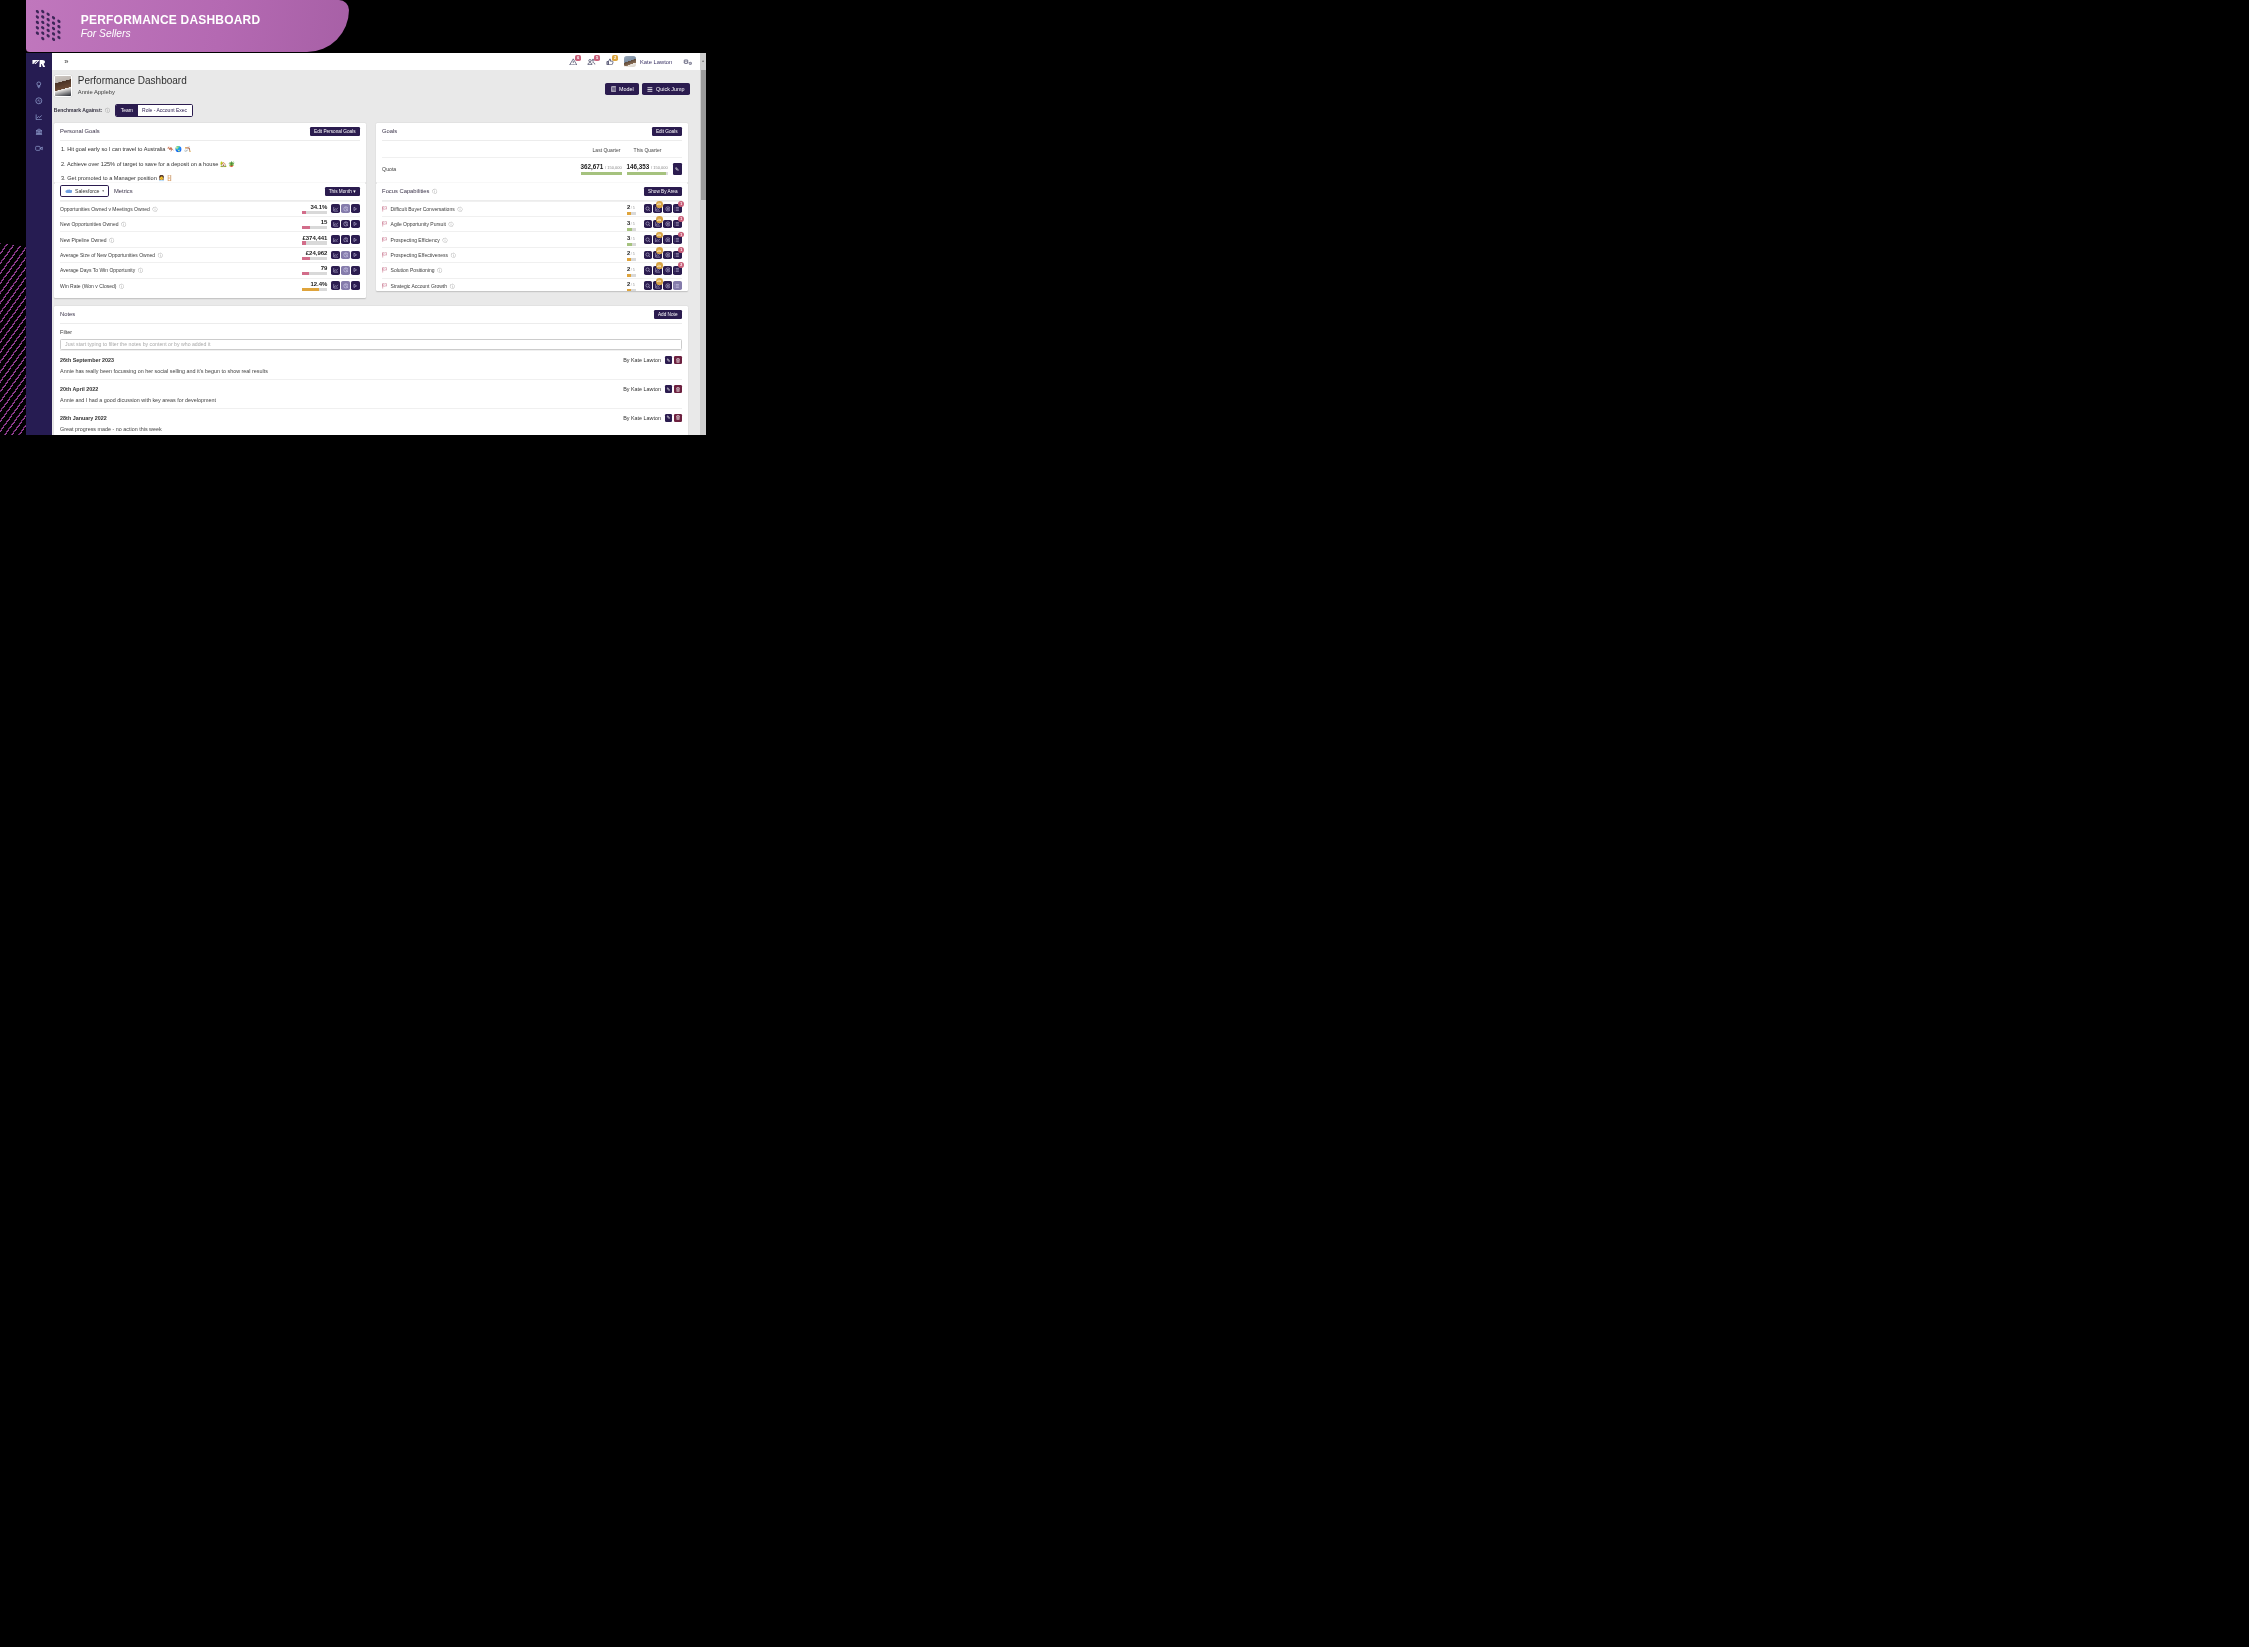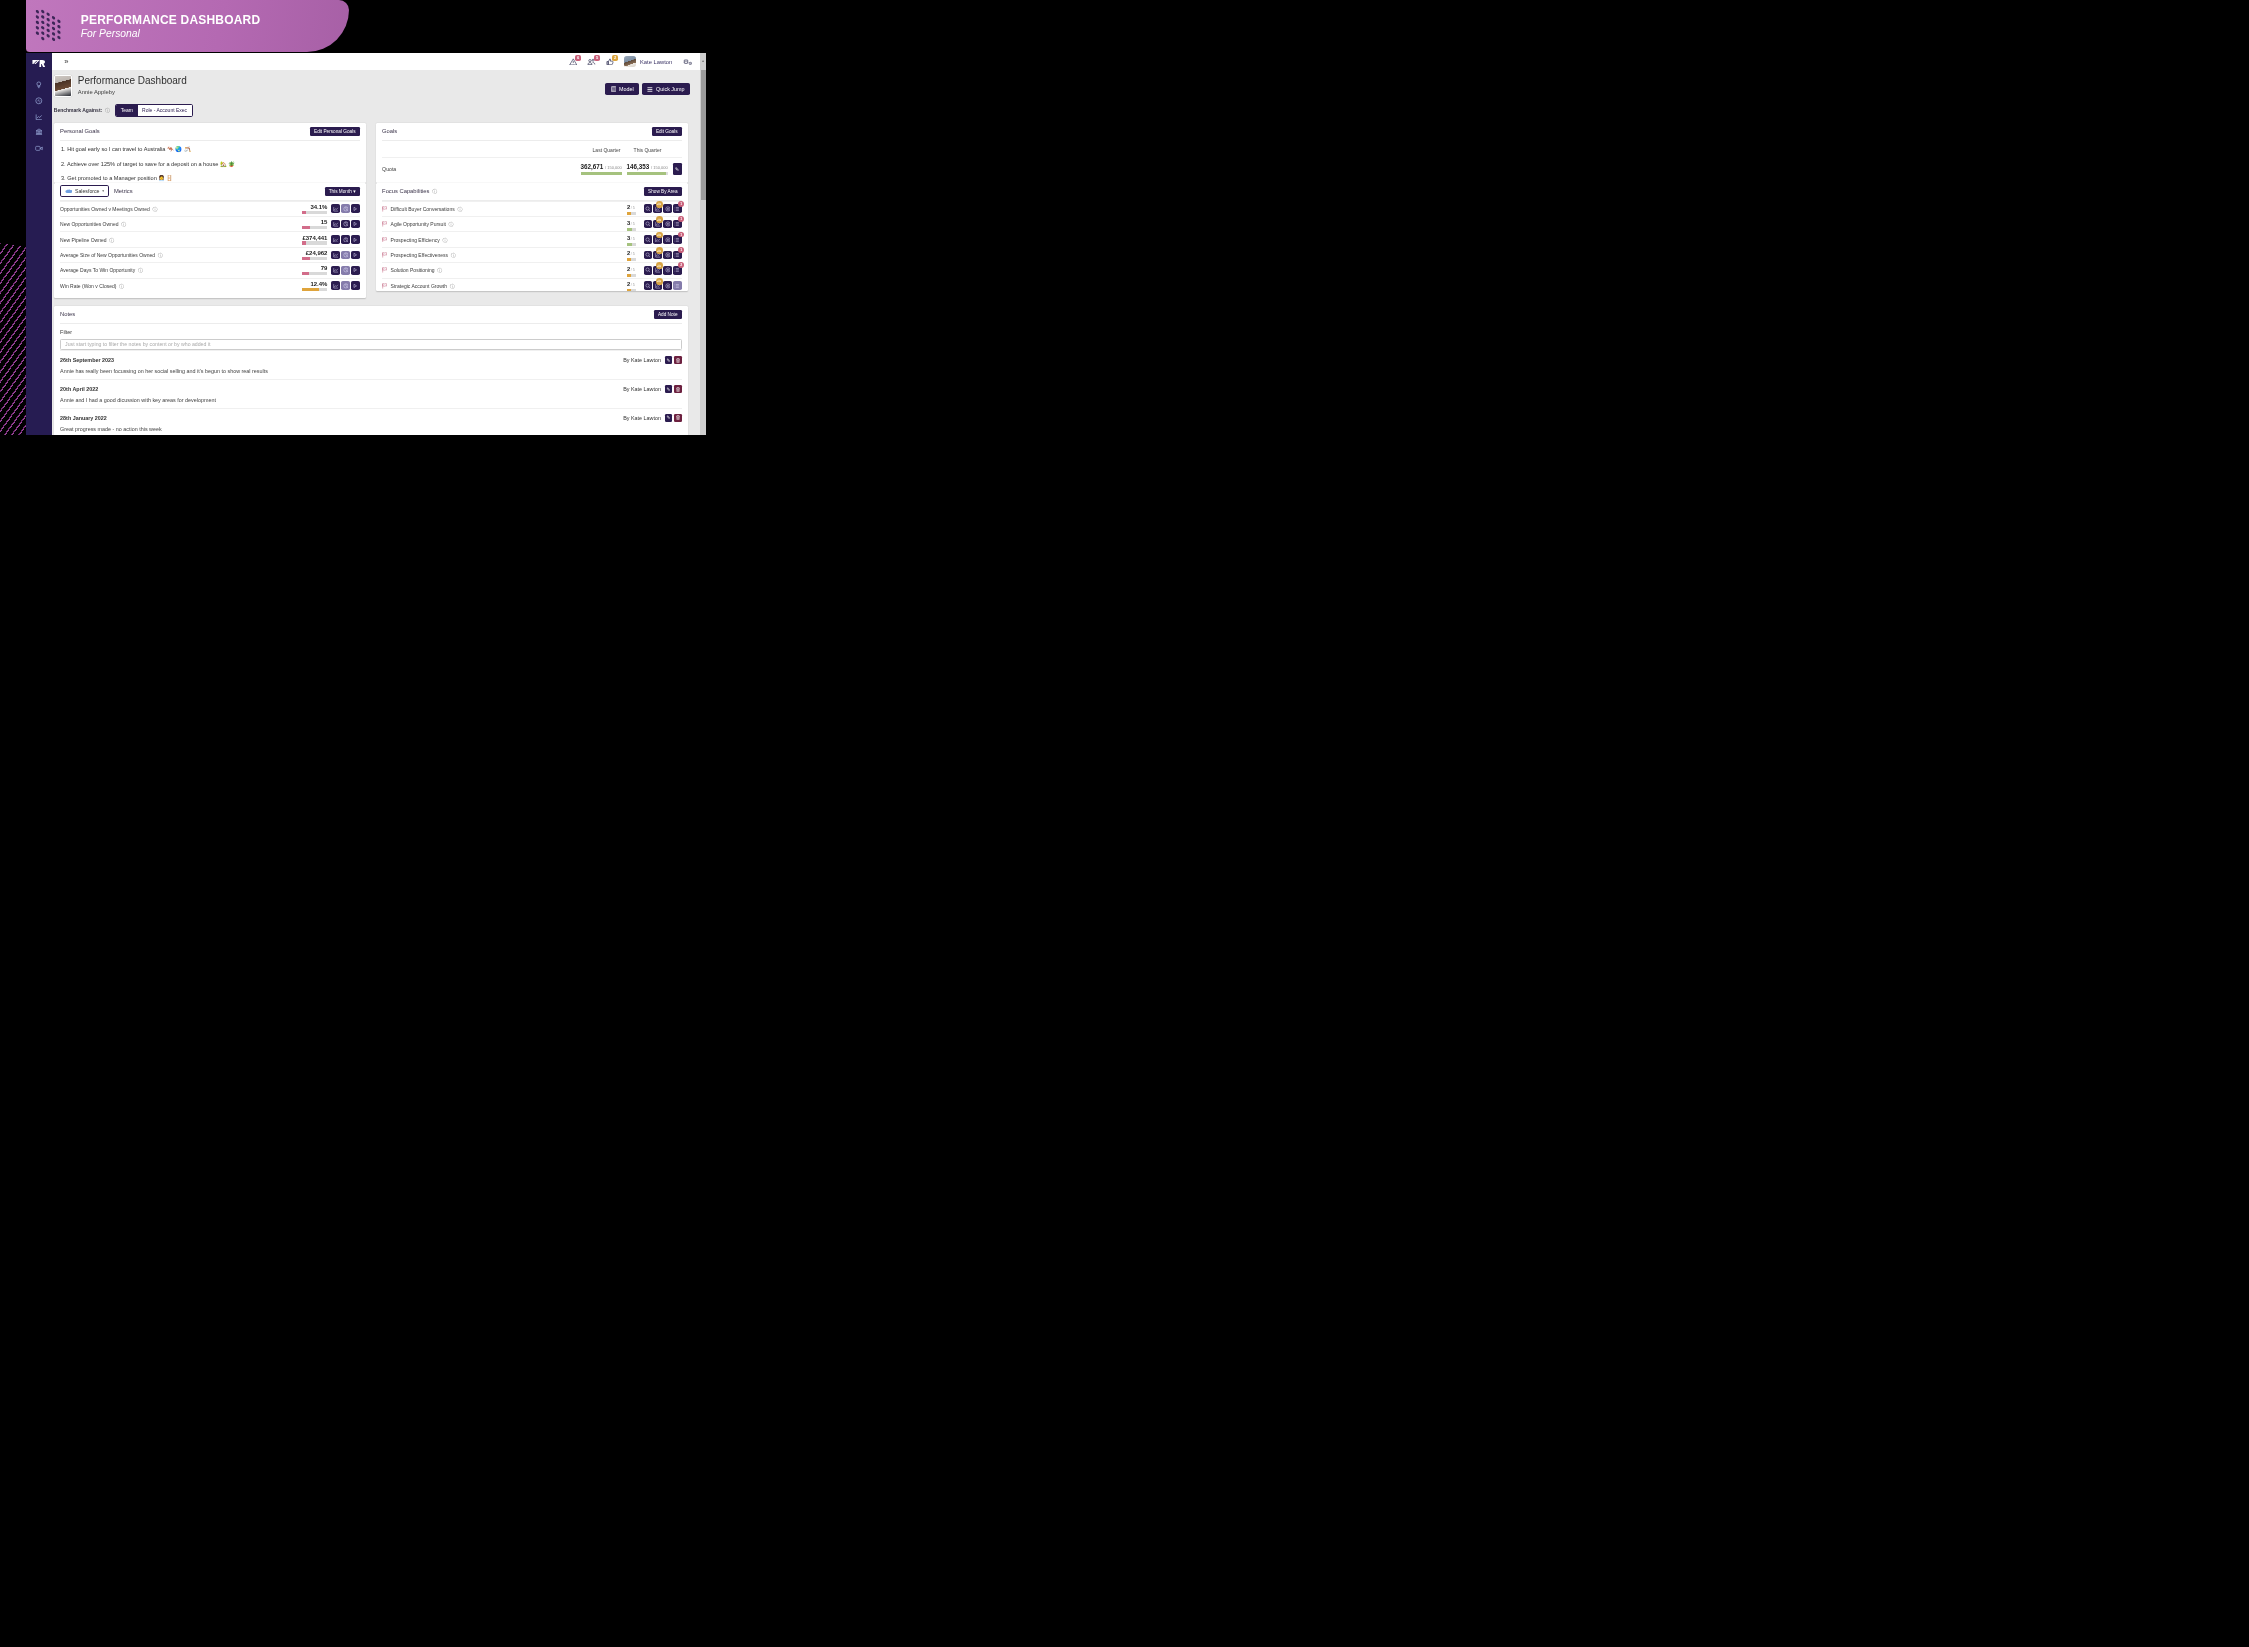--- a/index.html
+++ b/index.html
@@ -196,21 +196,21 @@
         <circle cx="42" cy="48" r="3.6"></circle>
         <circle cx="42" cy="60" r="3.6"></circle>
       <circle cx="54" cy="16" r="3.6"></circle>
         <circle cx="54" cy="28" r="3.6"></circle>
         <circle cx="54" cy="40" r="3.6"></circle>
         <circle cx="54" cy="52" r="3.6"></circle>
     </g>
   </svg>
   <div class="rh-text">
     <div class="rh-title">PERFORMANCE DASHBOARD</div>
-    <div class="rh-sub">For Personal</div>
+    <div class="rh-sub">For Sellers</div>
   </div>
 </div>
 
 <div class="app">
 
   <div class="sidebar">
     <div class="sb-logo">
       <svg width="13.5" height="10.8" viewBox="0 0 30 24">
         <path d="M1 2h16l-9 9H1z" fill="#fff"></path>
         <path d="M3 12l8-8" stroke="#261c52" stroke-width="2"></path>

